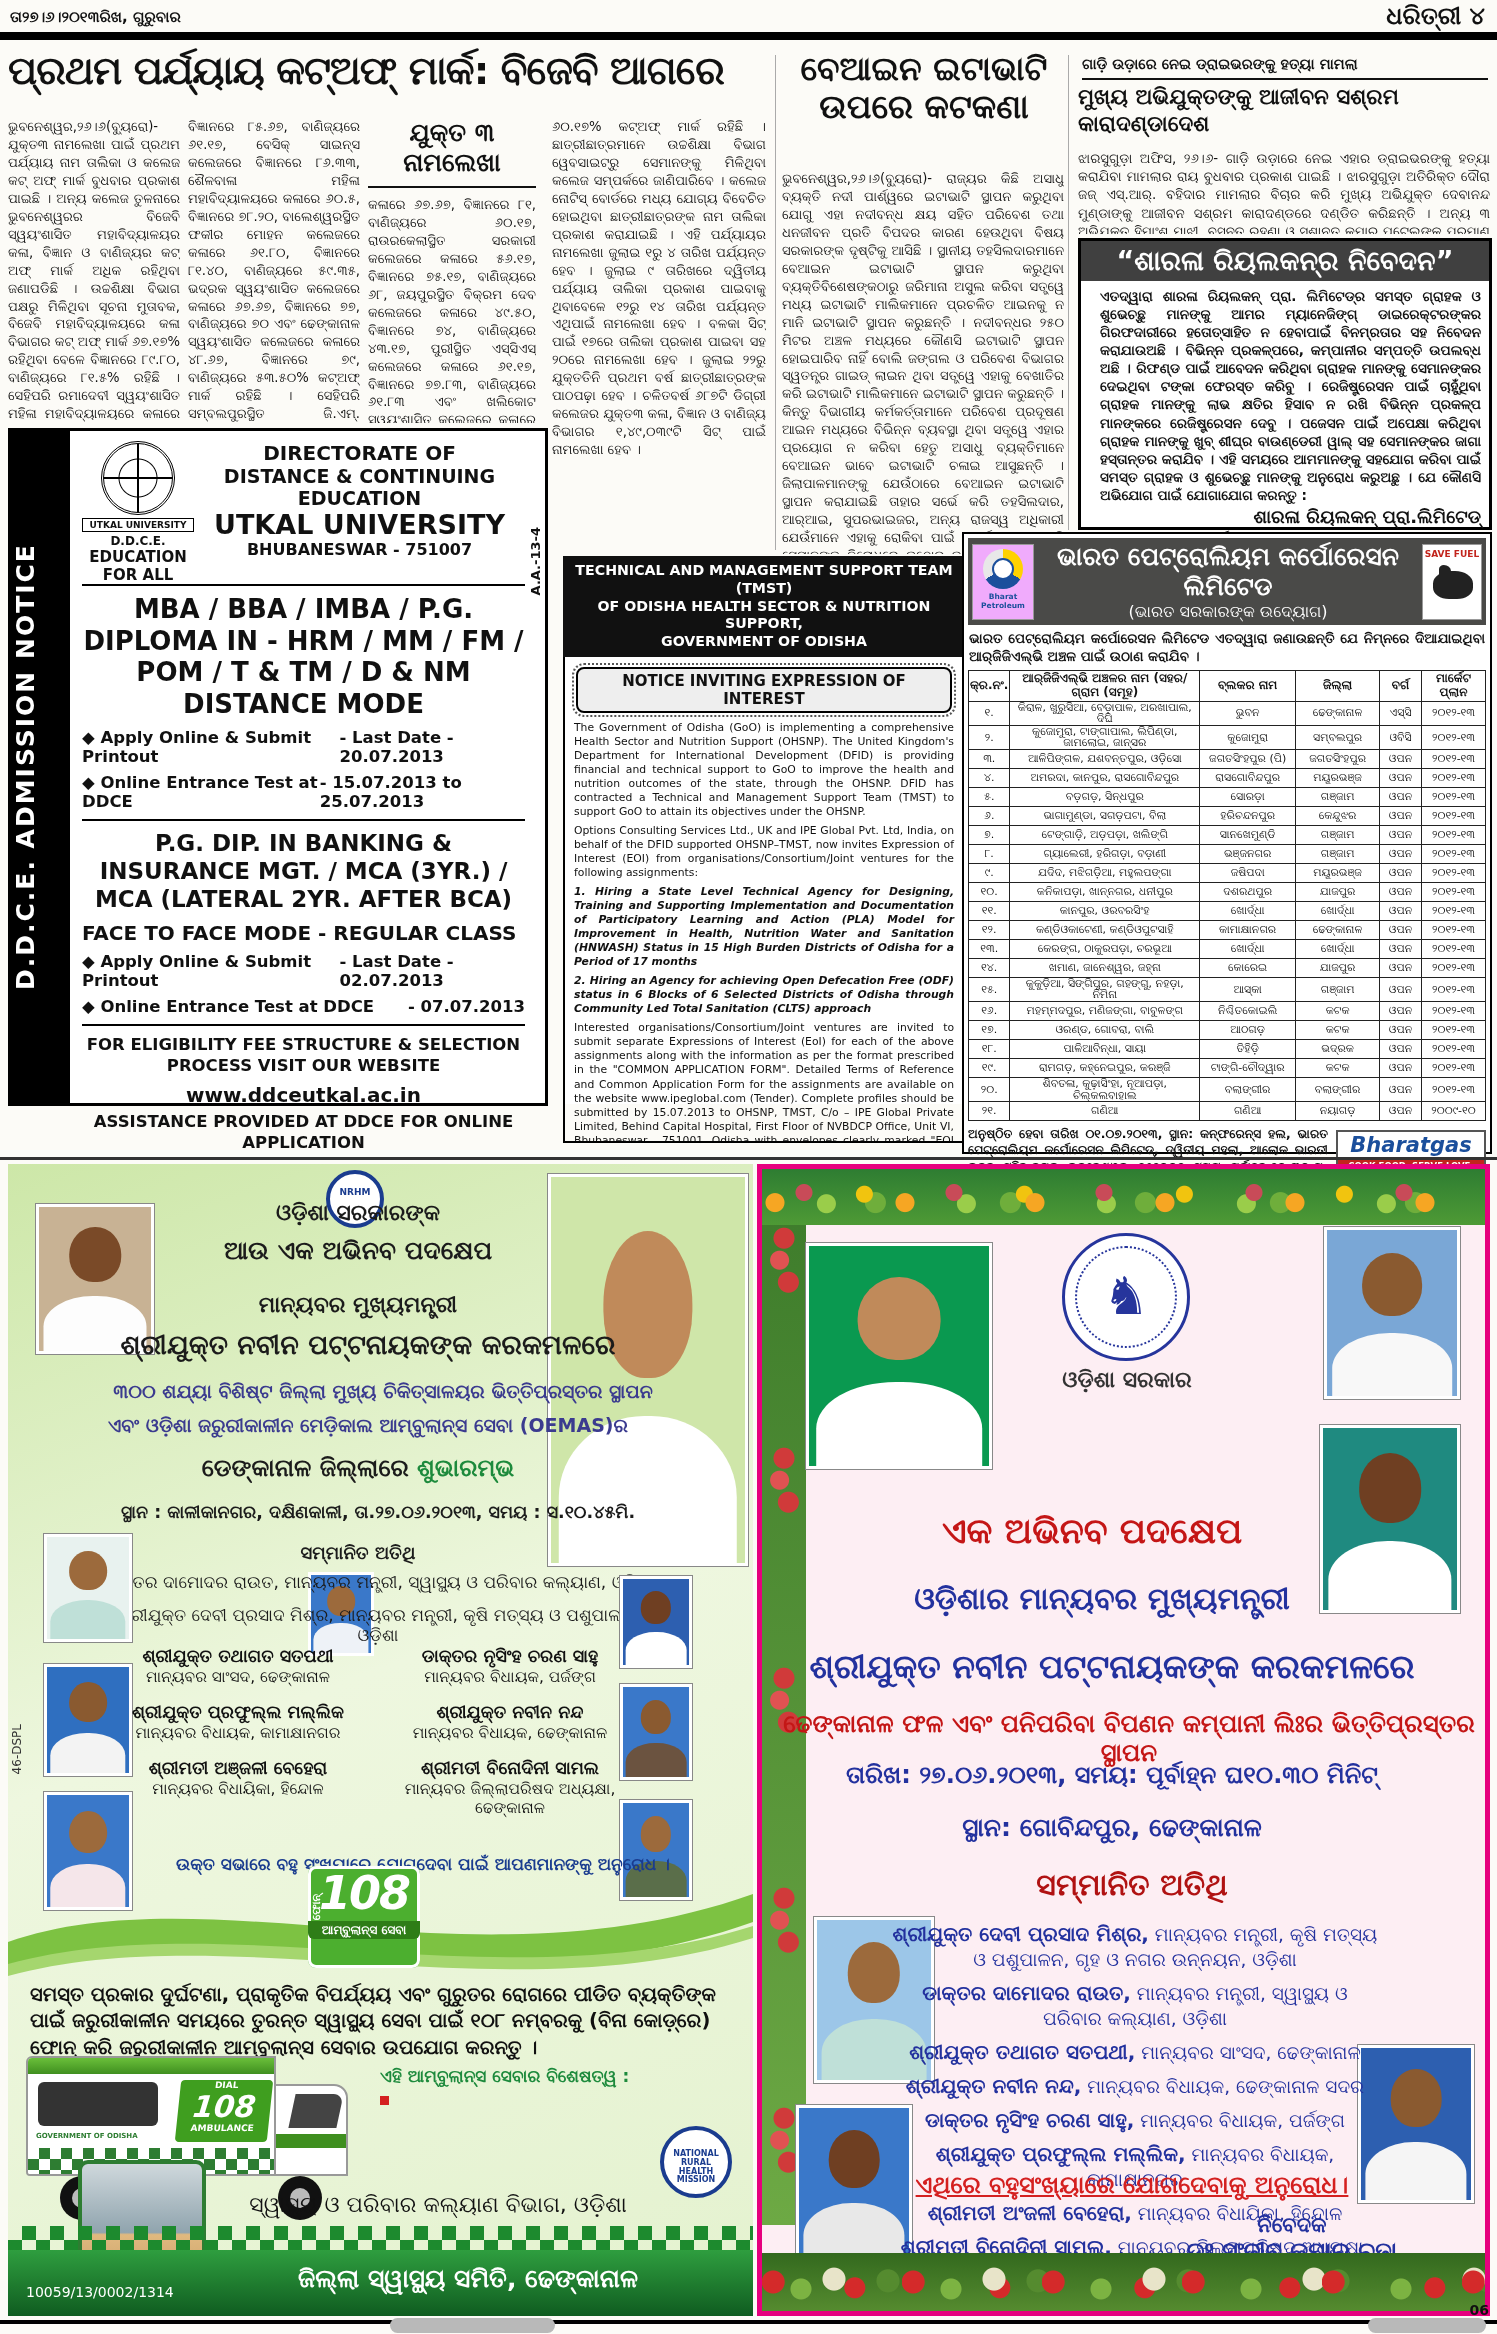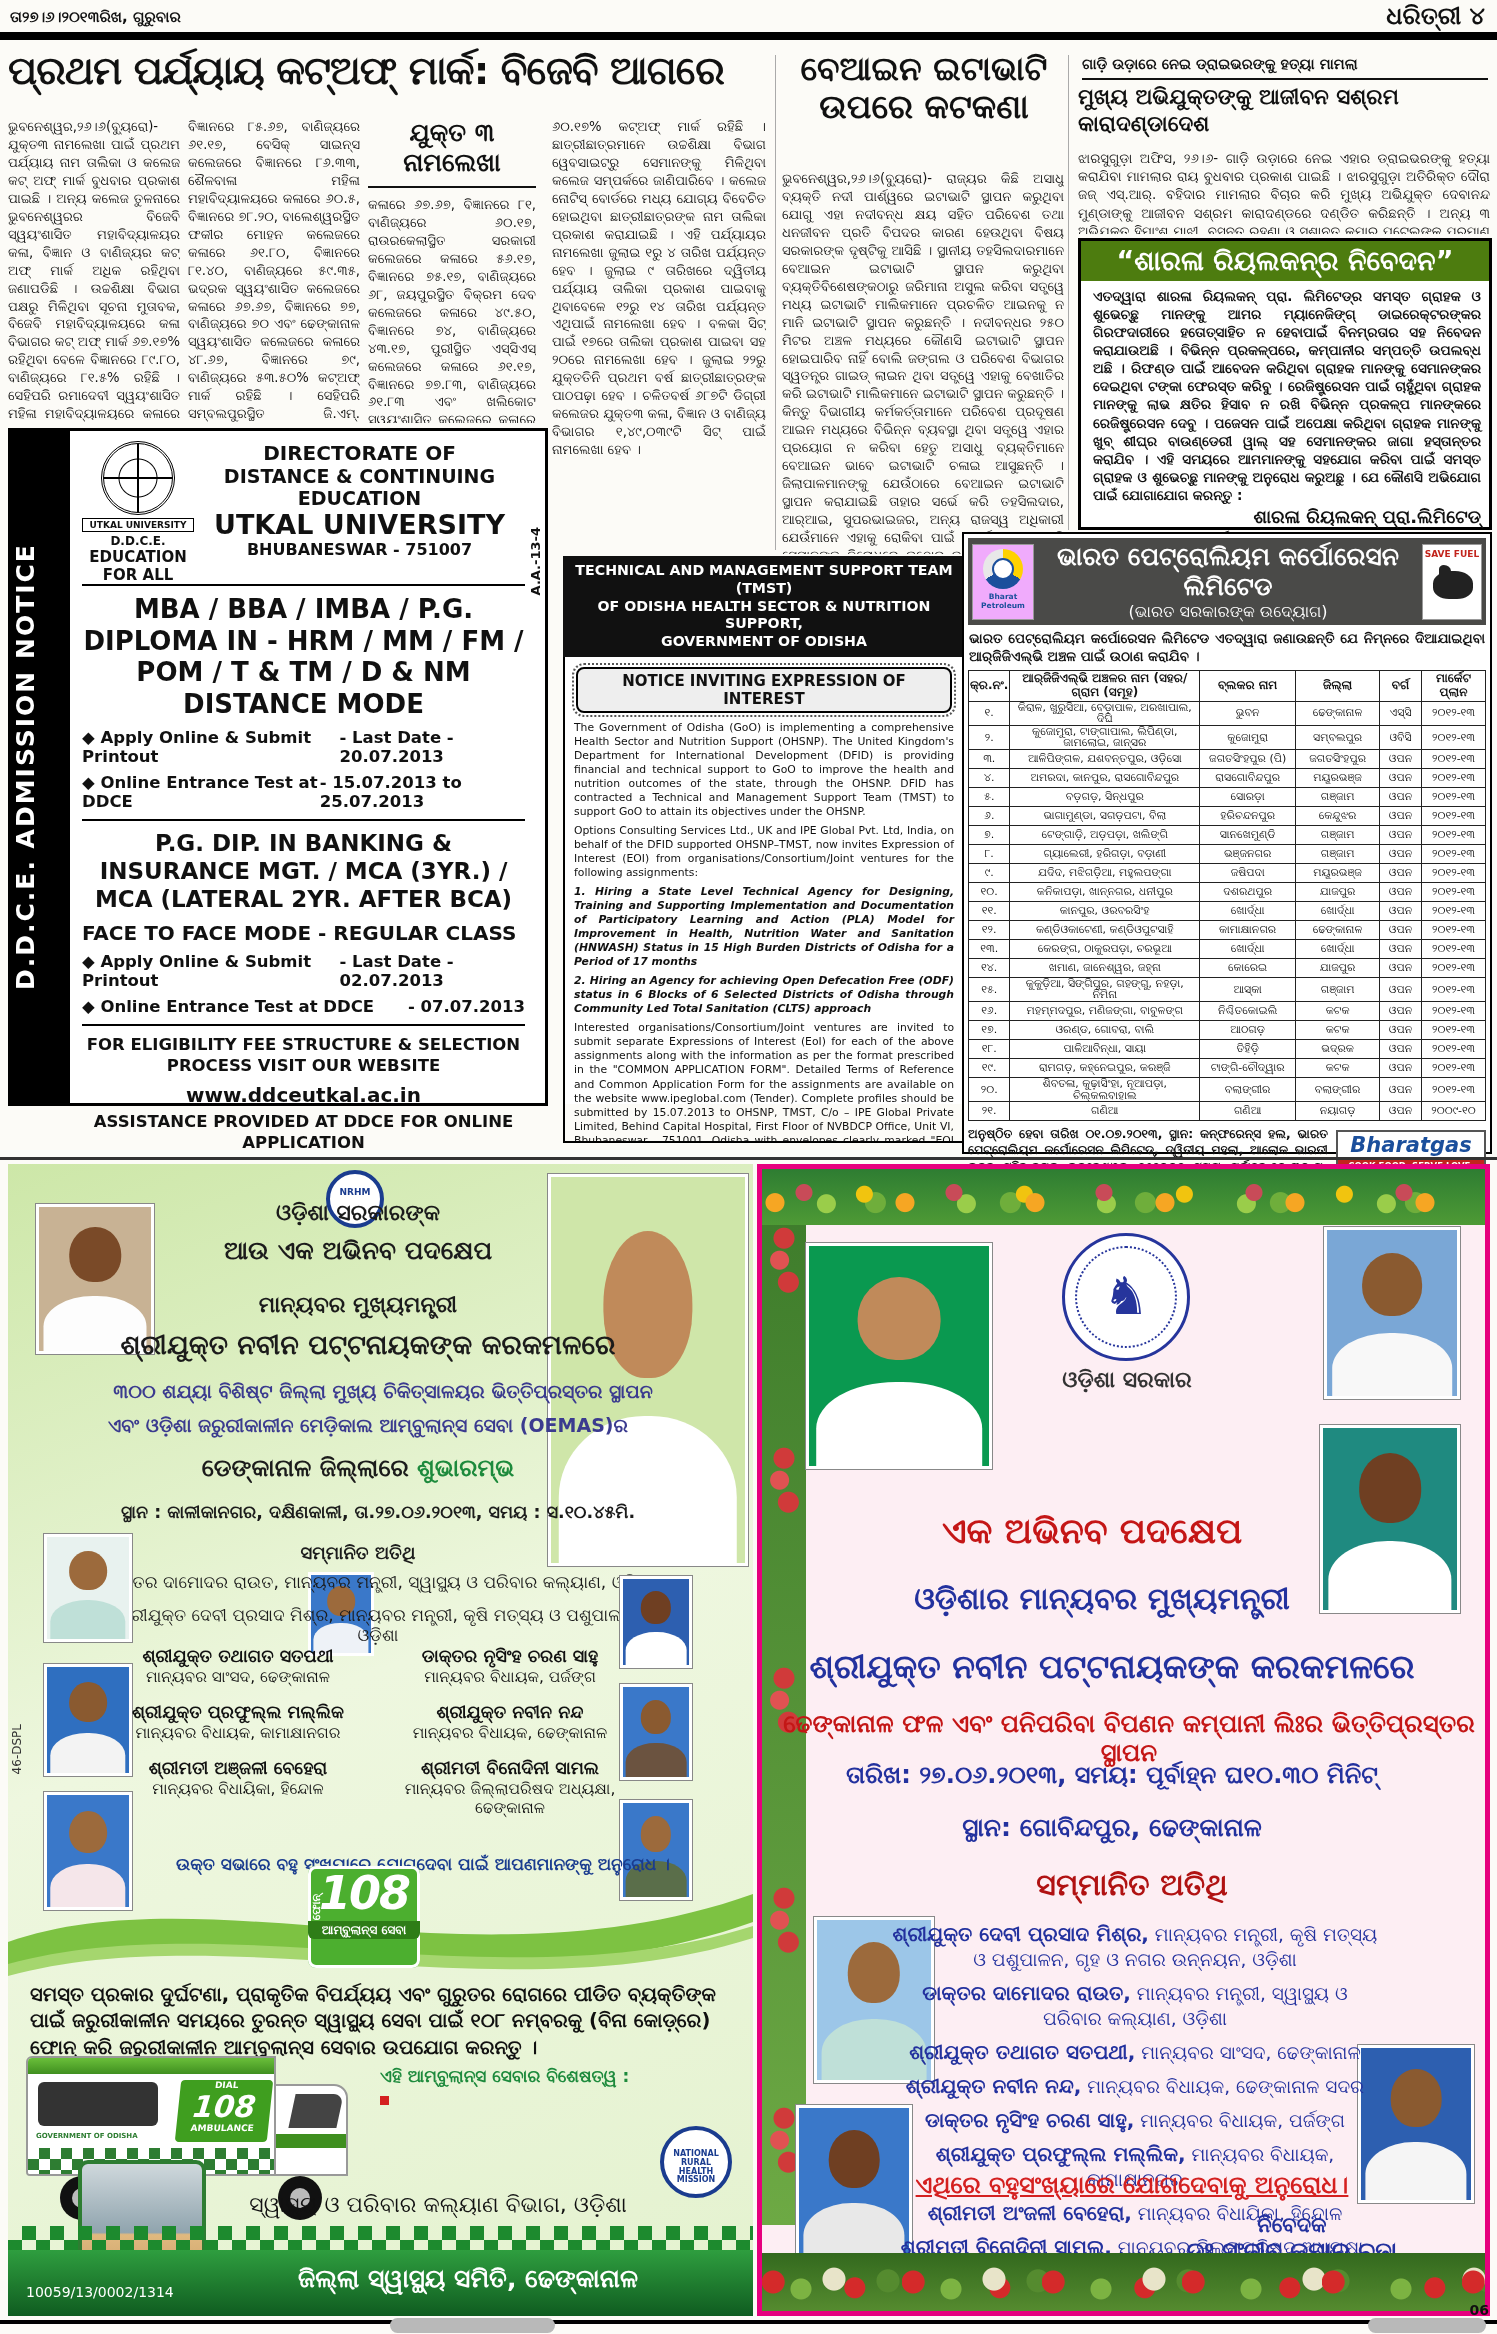--- a/index.html
+++ b/index.html
@@ -26,22 +26,22 @@
   .vr2 { left:1068px; top:55px; height:475px; }
 
   .a2-headline { left:786px; top:50px; width:276px; text-align:center; font-size:33px; font-weight:bold; line-height:1.15; }
   .a2-body { left:782px; top:170px; width:282px; height:384px; overflow:hidden; }
 
   .a3-kicker { left:1082px; top:56px; width:406px; font-size:14.5px; font-weight:bold; border-bottom:2px solid #111; padding-bottom:5px; }
   .a3-headline { left:1078px; top:84px; width:412px; font-size:21.5px; font-weight:bold; line-height:1.25; }
   .a3-body { left:1078px; top:150px; width:412px; height:84px; overflow:hidden; font-size:13.4px; }
 
   .sarala { left:1078px; top:238px; width:414px; height:292px; border:3px solid #000; background:#fff; }
-  .sarala-head { background:#4d7c0f; color:#fff; text-align:center; font-size:27px; font-weight:bold; padding:4px 2px; }
-  .sarala-body { padding:6px 8px 2px 12px; font-size:13.6px; font-weight:bold; line-height:1.33; text-align:justify; }
+  .sarala-head { background:#404040; color:#fff; text-align:center; font-size:27px; font-weight:bold; padding:4px 2px; }
+  .sarala-body { padding:6px 8px 2px 19px; font-size:13.6px; font-weight:bold; line-height:1.33; text-align:justify; }
   .sarala-sign { text-align:right; font-size:18px; font-weight:bold; padding:0 8px; }
   .sarala-addr { font-size:13.5px; font-weight:bold; padding:2px 8px; }
 
   
   .ddce { left:8px; top:428px; width:540px; height:678px; border:3px solid #000; background:#fff; }
   .ddce-strip { position:absolute; left:0; top:0; width:56px; height:100%; background:#000; color:#fff;
                 writing-mode:vertical-rl; transform:rotate(180deg); text-align:center;
                 font-size:25px; font-weight:bold; letter-spacing:2px; }
   .ddce-aa { position:absolute; right:2px; top:96px; writing-mode:vertical-rl; transform:rotate(180deg);
              font-size:13px; font-weight:bold; }

